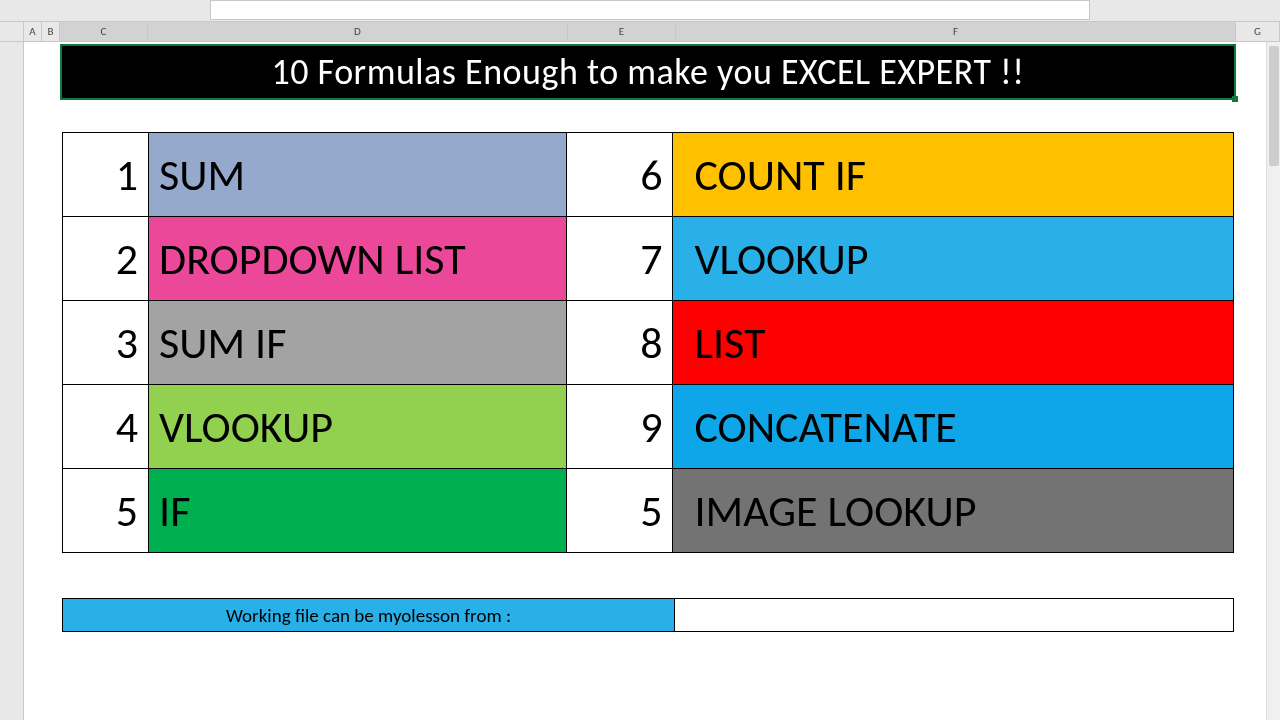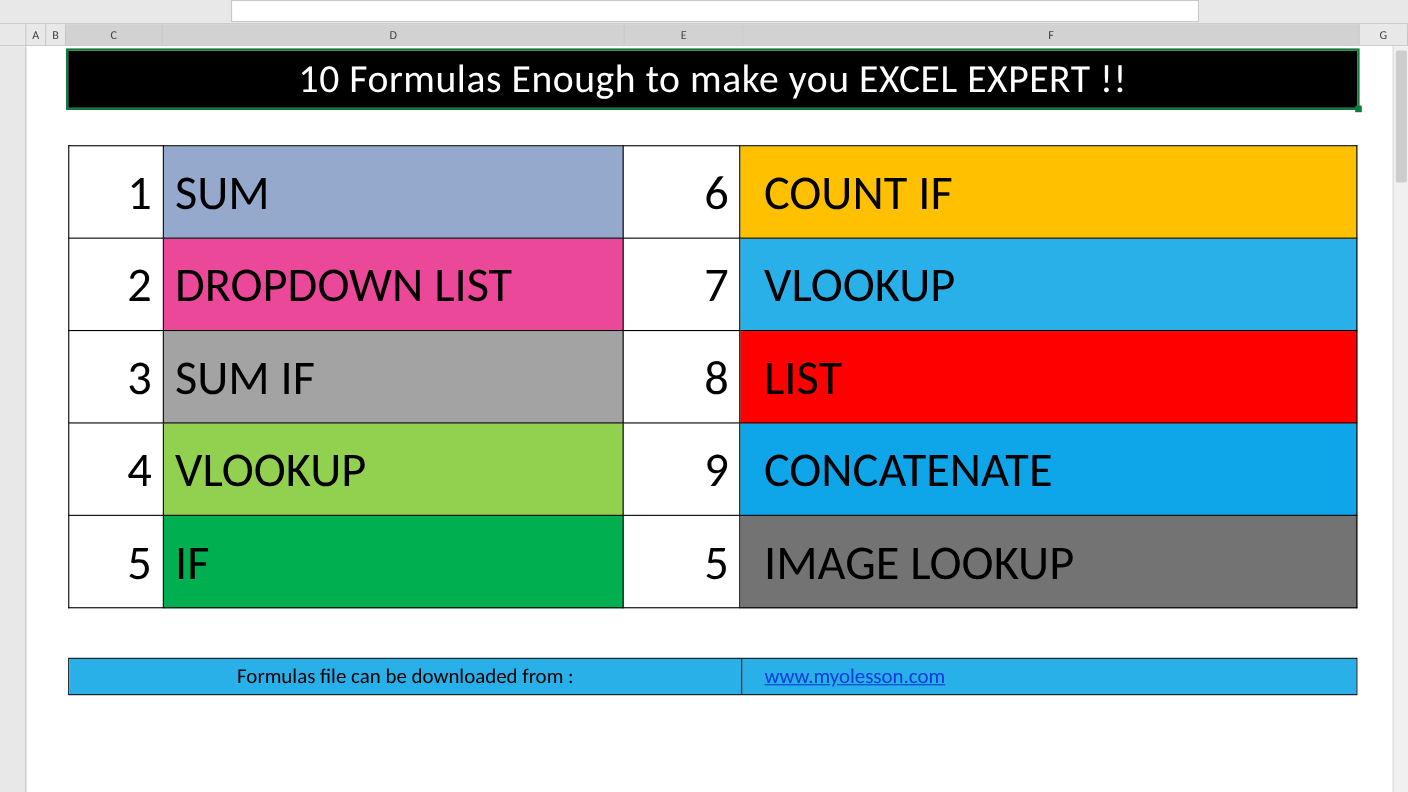--- a/index.html
+++ b/index.html
@@ -246,22 +246,19 @@
         <tr>
           <td class="num">5</td>
           <td class="lbl1" style="background:#00b050">IF</td>
           <td class="num2">5</td>
           <td class="lbl2" style="background:#737373">IMAGE LOOKUP</td>
         </tr>
       </tbody>
   </table>
 
   <div class="footer-row">
-    <div class="ftxt">Formulas file can be downloaded from :</div>
-    <div class="flink">
-      <a href="#">www.myolesson.com</a>
-    </div>
+    <div class="ftxt">Working file can be myolesson from :</div>
   </div>
 </div>
 
 <div class="vscroll">
   <div class="thumb"></div>
 </div>
 
 </body></html>

